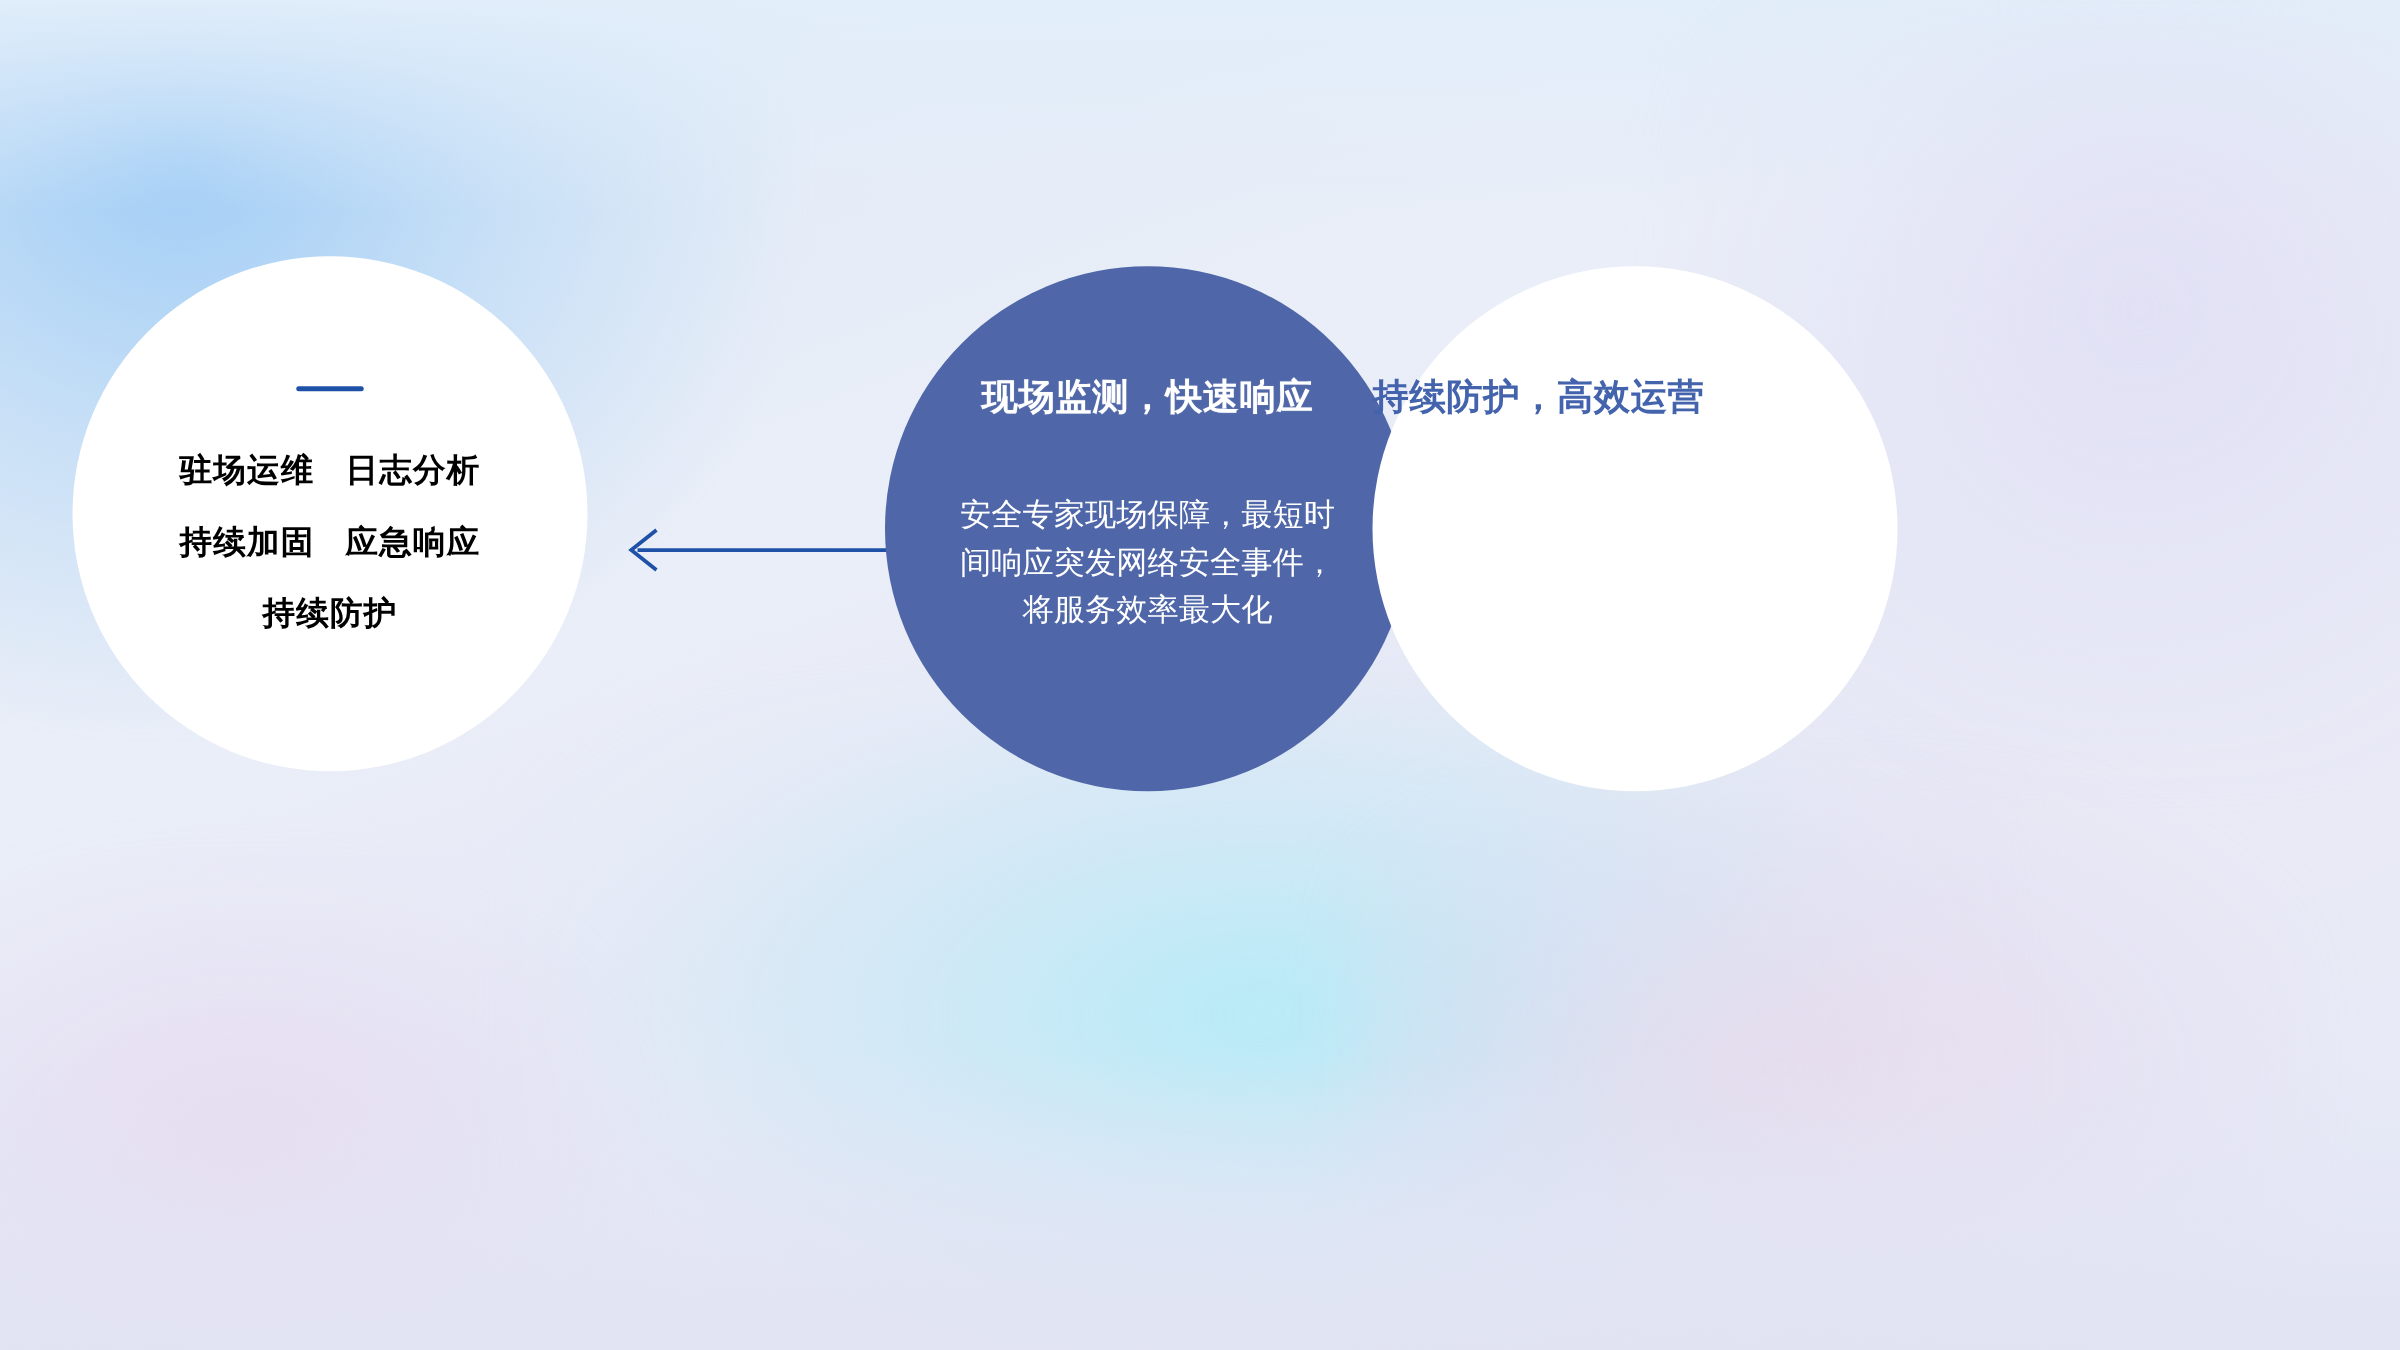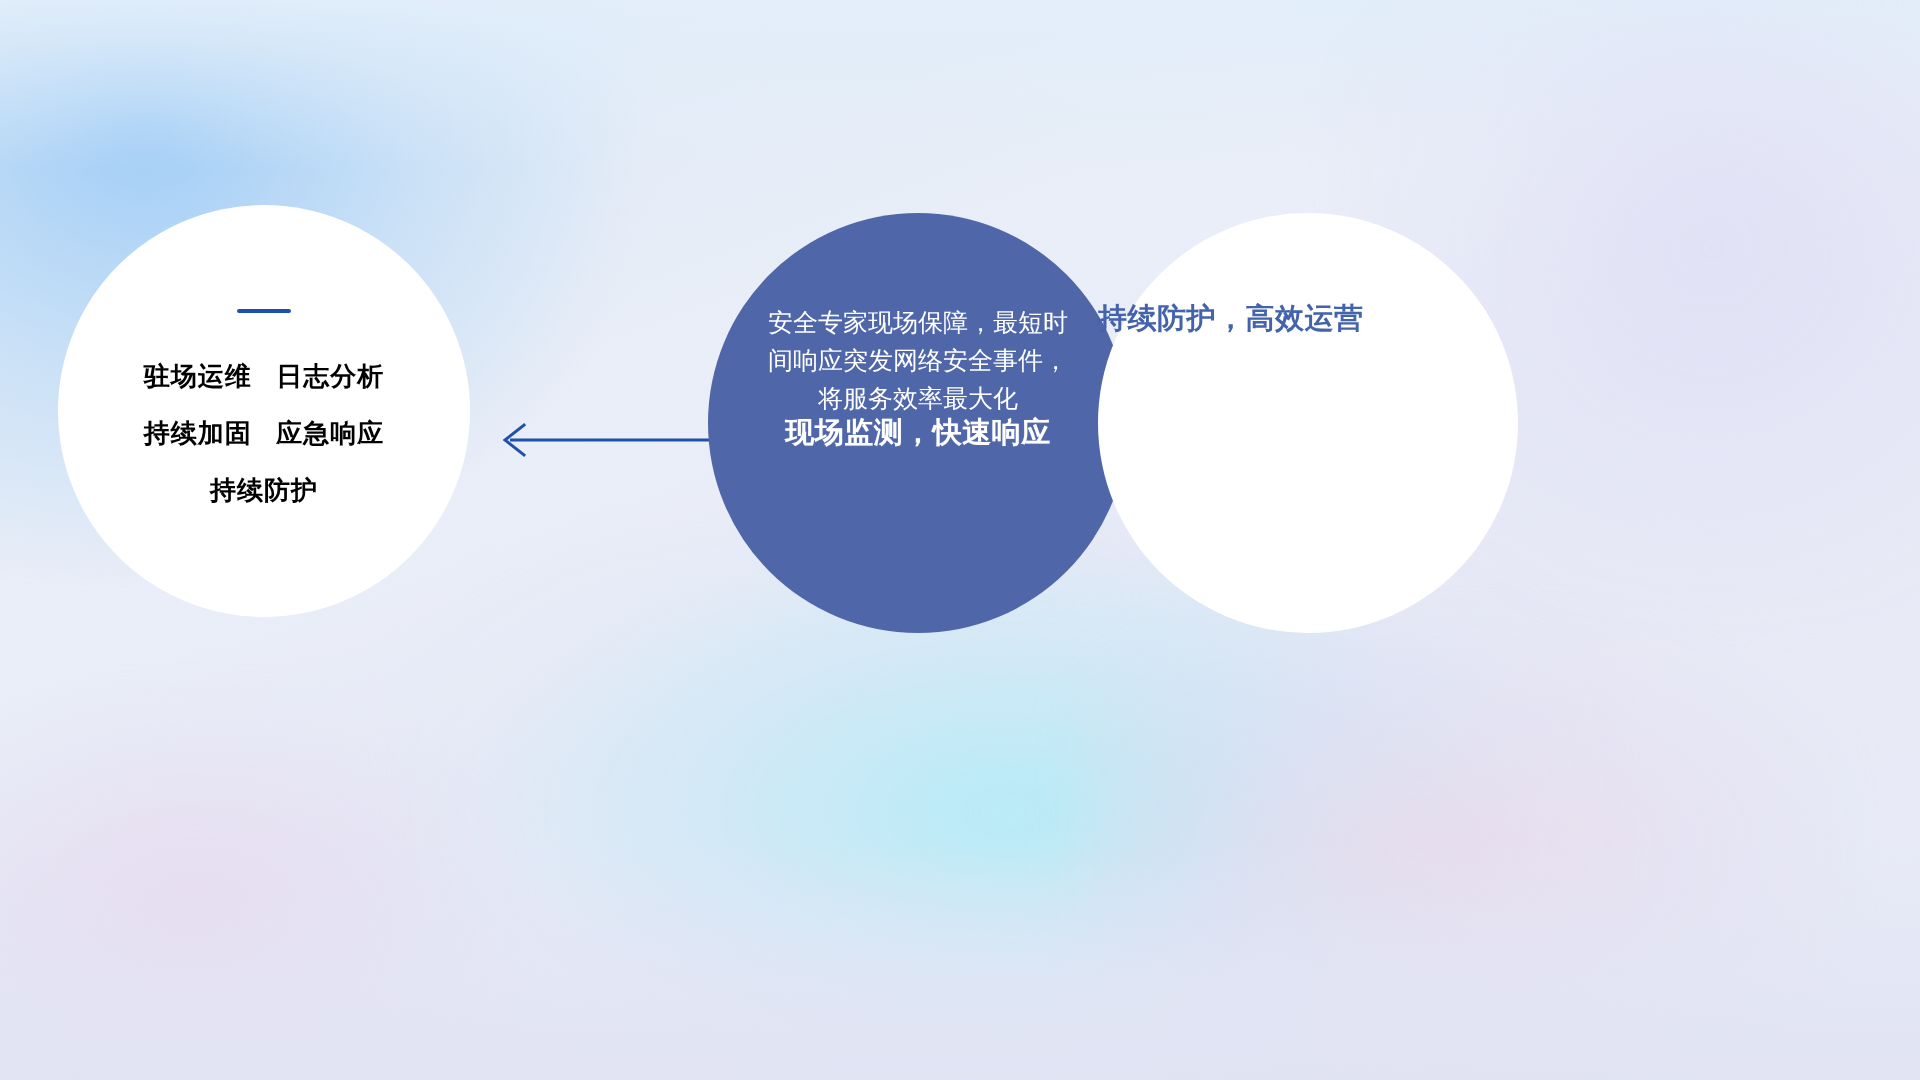--- a/index.html
+++ b/index.html
@@ -208,22 +208,22 @@
   <div class="bg-glow-lowhaze"></div>
 
   <svg id="arrow" viewBox="0 0 230 44" xmlns="http://www.w3.org/2000/svg">
     <line x1="22" y1="22" x2="230" y2="22" stroke="#1f51a8" stroke-width="3"></line>
     <polyline points="36,7 17,22 36,37" fill="none" stroke="#1f51a8" stroke-width="3" stroke-linecap="square" stroke-linejoin="miter"></polyline>
   </svg>
 
   <div class="circle circle-blue" id="circle-mid"></div>
 
   <div id="mid-content">
+    <div id="mid-title">现场监测，快速响应</div>
     <div id="mid-body">安全专家现场保障，最短时间响应突发网络安全事件，将服务效率最大化</div>
-    <div id="mid-title">现场监测，快速响应</div>
   </div>
 
   <div class="circle circle-white" id="circle-right"></div>
 
   <div id="right-content">
     <div id="right-title">持续防护，高效运营</div>
   </div>
 
   <div class="circle circle-white" id="circle-left"></div>
 

